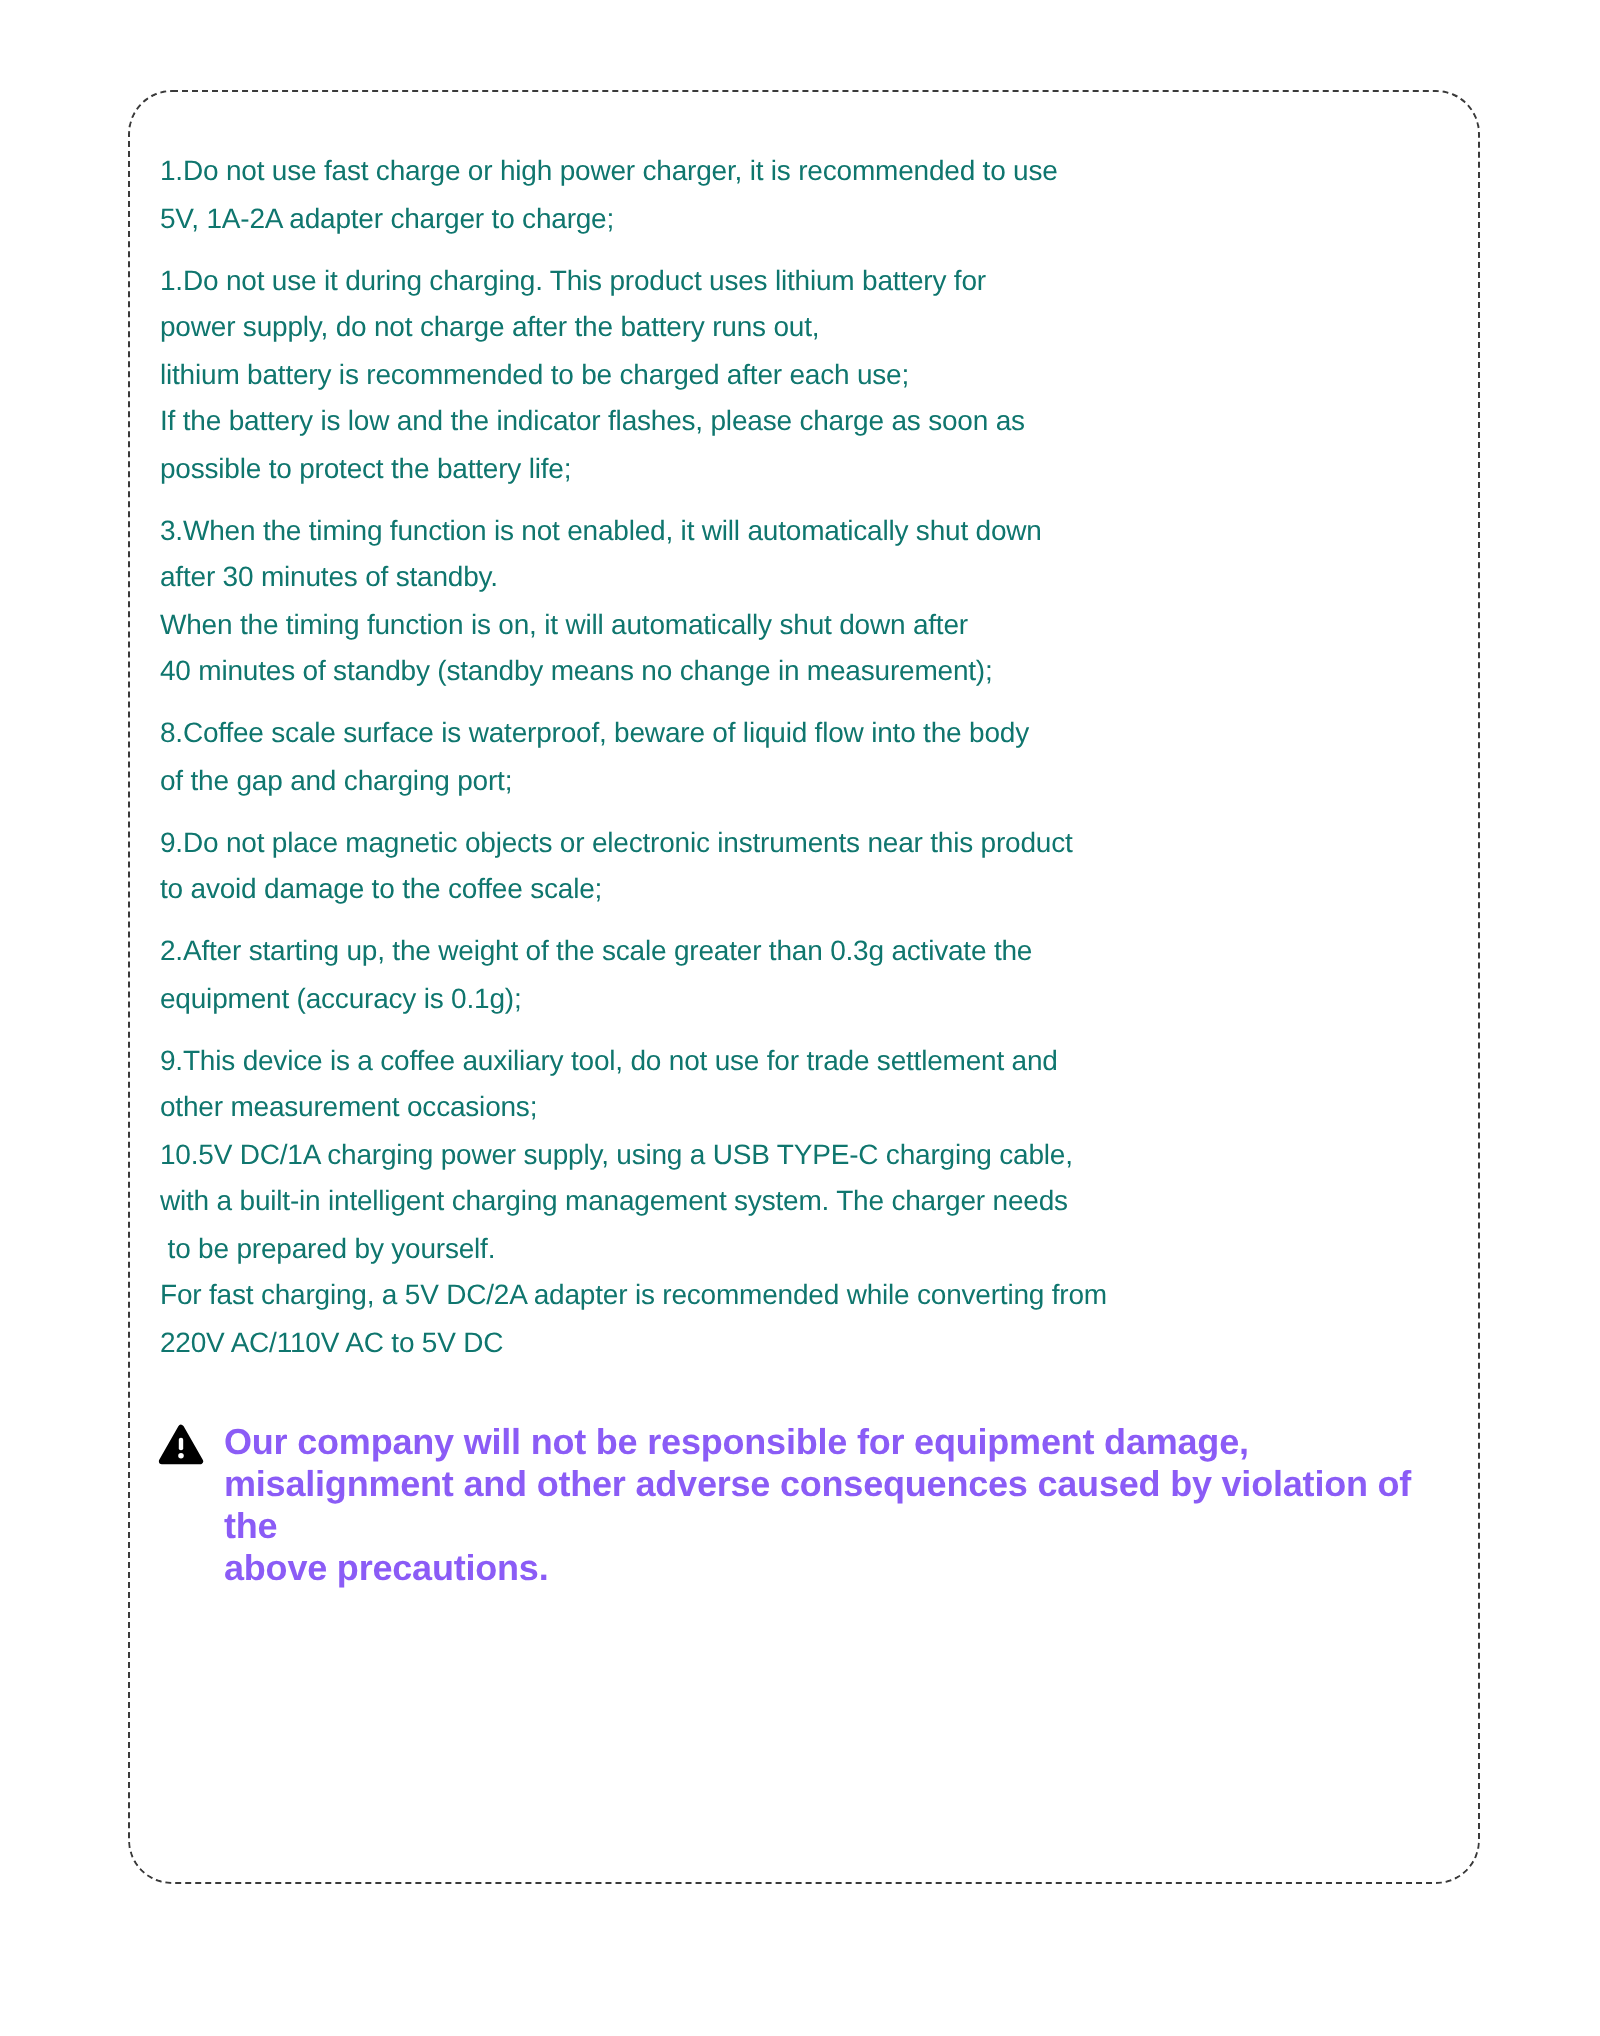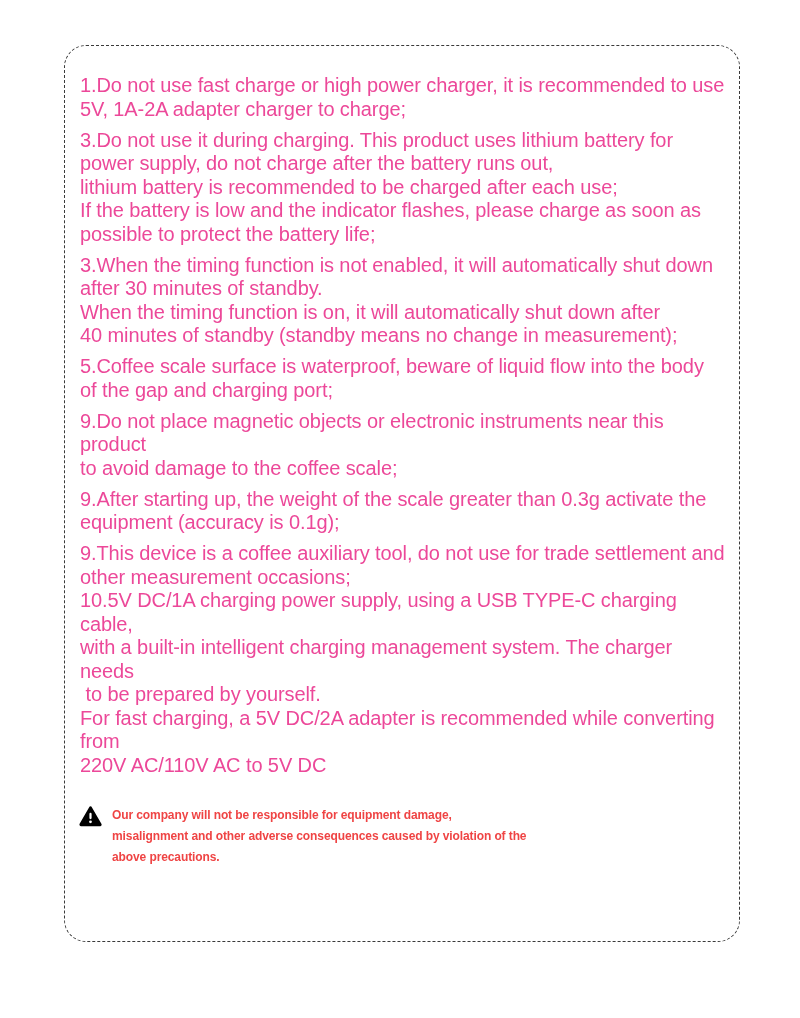--- a/index.html
+++ b/index.html
@@ -15,71 +15,71 @@
     position: absolute;
     left: 64px;
     top: 45px;
     width: 676px;
     height: 897px;
     border: 1.5px dashed #3a3a3a;
     border-radius: 22px;
     padding: 28px 8px 0 15px;
   }
   .para {
-    font-size: 20px;
+    font-size: 14px;
     line-height: 23.5px;
-    color: #ec4899;
+    color: #0f766e;
     letter-spacing: -0.1px;
     white-space: pre-wrap;
     margin-bottom: 7.5px;
   }
   .warning {
     display: flex;
     align-items: flex-start;
     margin-top: 28px;
     margin-left: -1px;
   }
   .warn-icon {
     flex: 0 0 auto;
     width: 23px;
     height: 21px;
     margin-top: 1px;
     margin-right: 10px;
     display: inline-block;
   }
   .warn-text {
-    font-size: 12px;
+    font-size: 18px;
     font-weight: bold;
     line-height: 21px;
-    color: #ef4444;
+    color: #8b5cf6;
     letter-spacing: -0.1px;
     white-space: pre-wrap;
   }
 </style>
 </head>
 <body>
 
 <div class="sheet">
 
   <p class="para">1.Do not use fast charge or high power charger, it is recommended to use
 5V, 1A-2A adapter charger to charge;</p>
-  <p class="para">3.Do not use it during charging. This product uses lithium battery for
+  <p class="para">1.Do not use it during charging. This product uses lithium battery for
 power supply, do not charge after the battery runs out,
 lithium battery is recommended to be charged after each use;
 If the battery is low and the indicator flashes, please charge as soon as
 possible to protect the battery life;</p>
   <p class="para">3.When the timing function is not enabled, it will automatically shut down
 after 30 minutes of standby.
 When the timing function is on, it will automatically shut down after
 40 minutes of standby (standby means no change in measurement);</p>
-  <p class="para">5.Coffee scale surface is waterproof, beware of liquid flow into the body
+  <p class="para">8.Coffee scale surface is waterproof, beware of liquid flow into the body
 of the gap and charging port;</p>
   <p class="para">9.Do not place magnetic objects or electronic instruments near this product
 to avoid damage to the coffee scale;</p>
-  <p class="para">9.After starting up, the weight of the scale greater than 0.3g activate the
+  <p class="para">2.After starting up, the weight of the scale greater than 0.3g activate the
 equipment (accuracy is 0.1g);</p>
   <p class="para">9.This device is a coffee auxiliary tool, do not use for trade settlement and
 other measurement occasions;
 10.5V DC/1A charging power supply, using a USB TYPE-C charging cable,
 with a built-in intelligent charging management system. The charger needs
  to be prepared by yourself.
 For fast charging, a 5V DC/2A adapter is recommended while converting from
 220V AC/110V AC to 5V DC</p>
 
   <div class="warning">

